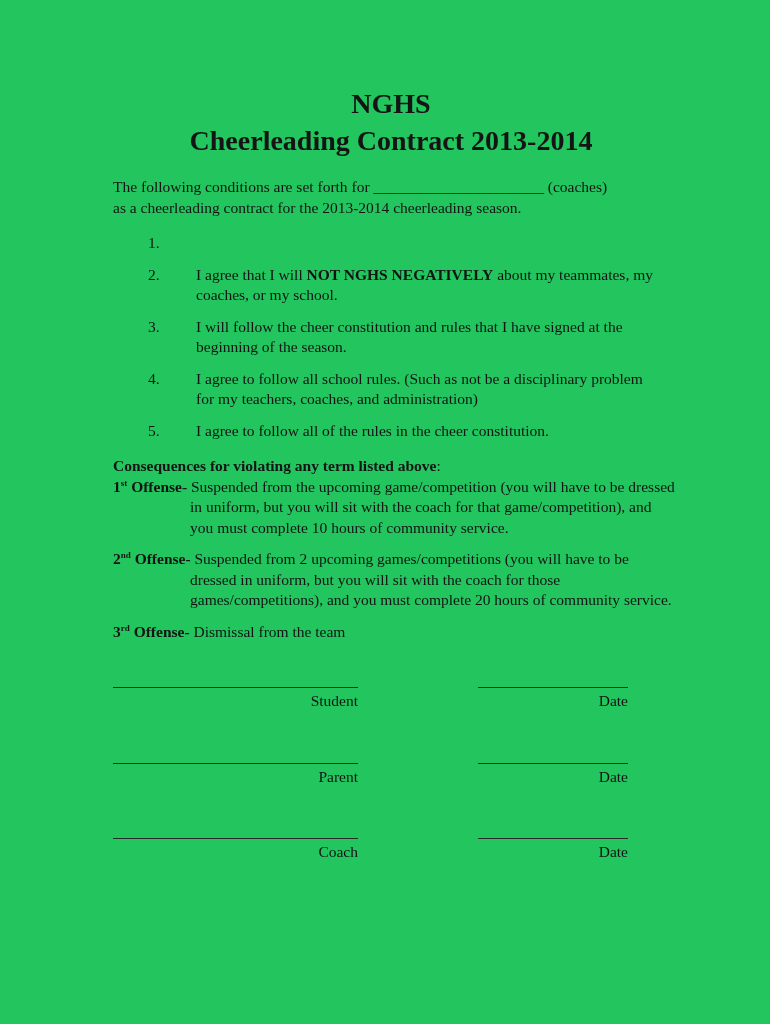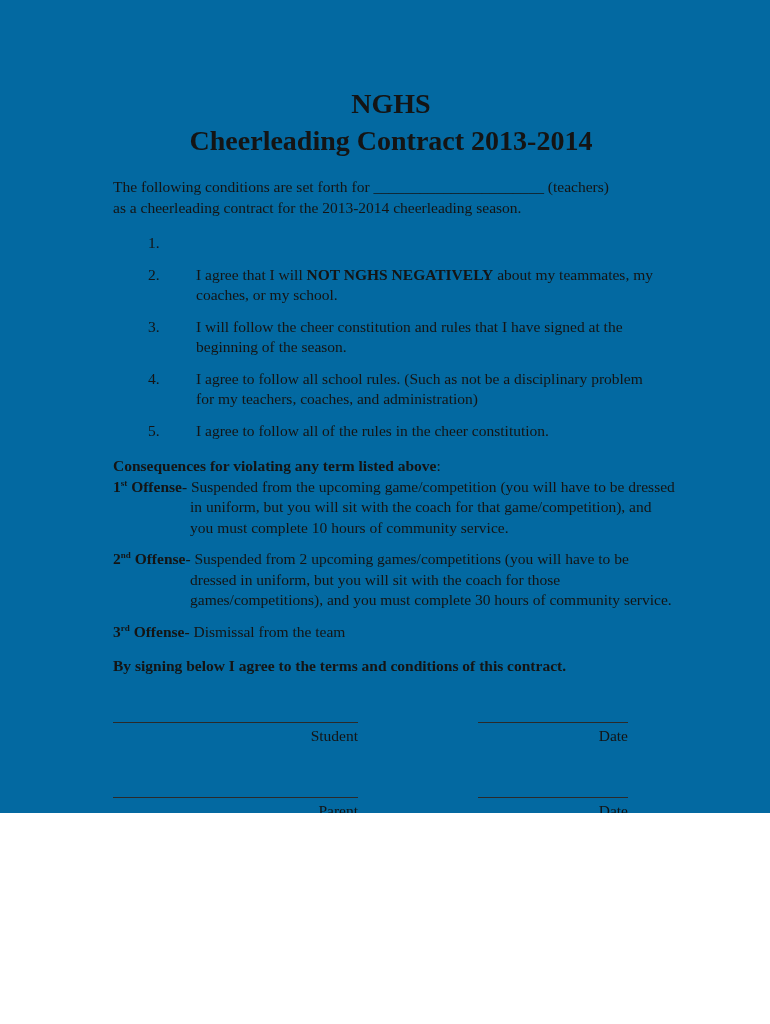--- a/index.html
+++ b/index.html
@@ -1,20 +1,20 @@
 <!DOCTYPE html>
 <html><head>
 <meta charset="utf-8">
 <style>
   html, body { margin: 0; padding: 0; background: #ffffff; }
   .page {
     position: relative;
     width: 770px;
-    height: 813px;
-    background: #0369a1;
+    height: 1024px;
+    background: #22c55e;
     color: #141414;
     font-family: "Liberation Serif", "DejaVu Serif", serif;
     font-size: 15.5px;
     line-height: 20.5px;
     box-sizing: border-box;
     padding: 85px 101px 18px 113px;
     overflow: hidden;
   }
   .doc-title { text-align: center; font-weight: bold; font-size: 28px; line-height: 37px; margin: 0 0 18px 0; }
   .intro { margin: 0 0 15px 0; }
@@ -47,21 +47,21 @@
 </head>
 <body>
 
 <div class="page">
 
   <div class="doc-title">
     <div>NGHS</div>
     <div>Cheerleading Contract 2013-2014</div>
   </div>
 
-  <p class="intro"><span>The following conditions are set forth for </span><span class="blank-underscores">______________________</span><span> (teachers)</span><br><span>as a cheerleading contract for the 2013-2014 cheerleading season.</span></p>
+  <p class="intro"><span>The following conditions are set forth for </span><span class="blank-underscores">______________________</span><span> (coaches)</span><br><span>as a cheerleading contract for the 2013-2014 cheerleading season.</span></p>
 
   <div class="terms">
     <div class="term">
       <div class="term-num">1.</div>
     </div>
     <div class="term">
       <div class="term-num">2.</div>
       <div class="term-body"><span>I agree that I will </span><b>NOT NGHS NEGATIVELY</b><span> about my teammates, my coaches, or my school.</span></div>
     </div>
     <div class="term">
@@ -75,25 +75,24 @@
     <div class="term term-last">
       <div class="term-num">5.</div>
       <div class="term-body"><span>I agree to follow all of the rules in the cheer constitution.</span><b></b><span></span></div>
     </div>
   </div>
 
   <p class="cons-heading"><b>Consequences for violating any term listed above</b><span>:</span></p>
 
   <p class="offense"><b><span>1</span><sup>st</sup><span> Offense-</span></b> <span>Suspended from the upcoming game/competition (you will have to be dressed in uniform, but you will sit with the coach for that game/competition), and you must complete 10 hours of community service.</span></p>
 
-  <p class="offense"><b><span>2</span><sup>nd</sup><span> Offense-</span></b> <span>Suspended from 2 upcoming games/competitions (you will have to be dressed in uniform, but you will sit with the coach for those games/competitions), and you must complete 30 hours of community service.</span></p>
+  <p class="offense"><b><span>2</span><sup>nd</sup><span> Offense-</span></b> <span>Suspended from 2 upcoming games/competitions (you will have to be dressed in uniform, but you will sit with the coach for those games/competitions), and you must complete 20 hours of community service.</span></p>
 
   <p class="offense offense-last"><b><span>3</span><sup>rd</sup><span> Offense-</span></b> <span>Dismissal from the team</span></p>
 
-  <p class="closing">By signing below I agree to the terms and conditions of this contract.</p>
 
   <div class="signatures">
 
     <div class="sig-row">
       <div class="sig-col-left">
         <div class="sig-line"></div>
         <div class="sig-label">Student</div>
       </div>
       <div class="sig-col-right">
         <div class="sig-line"></div>

